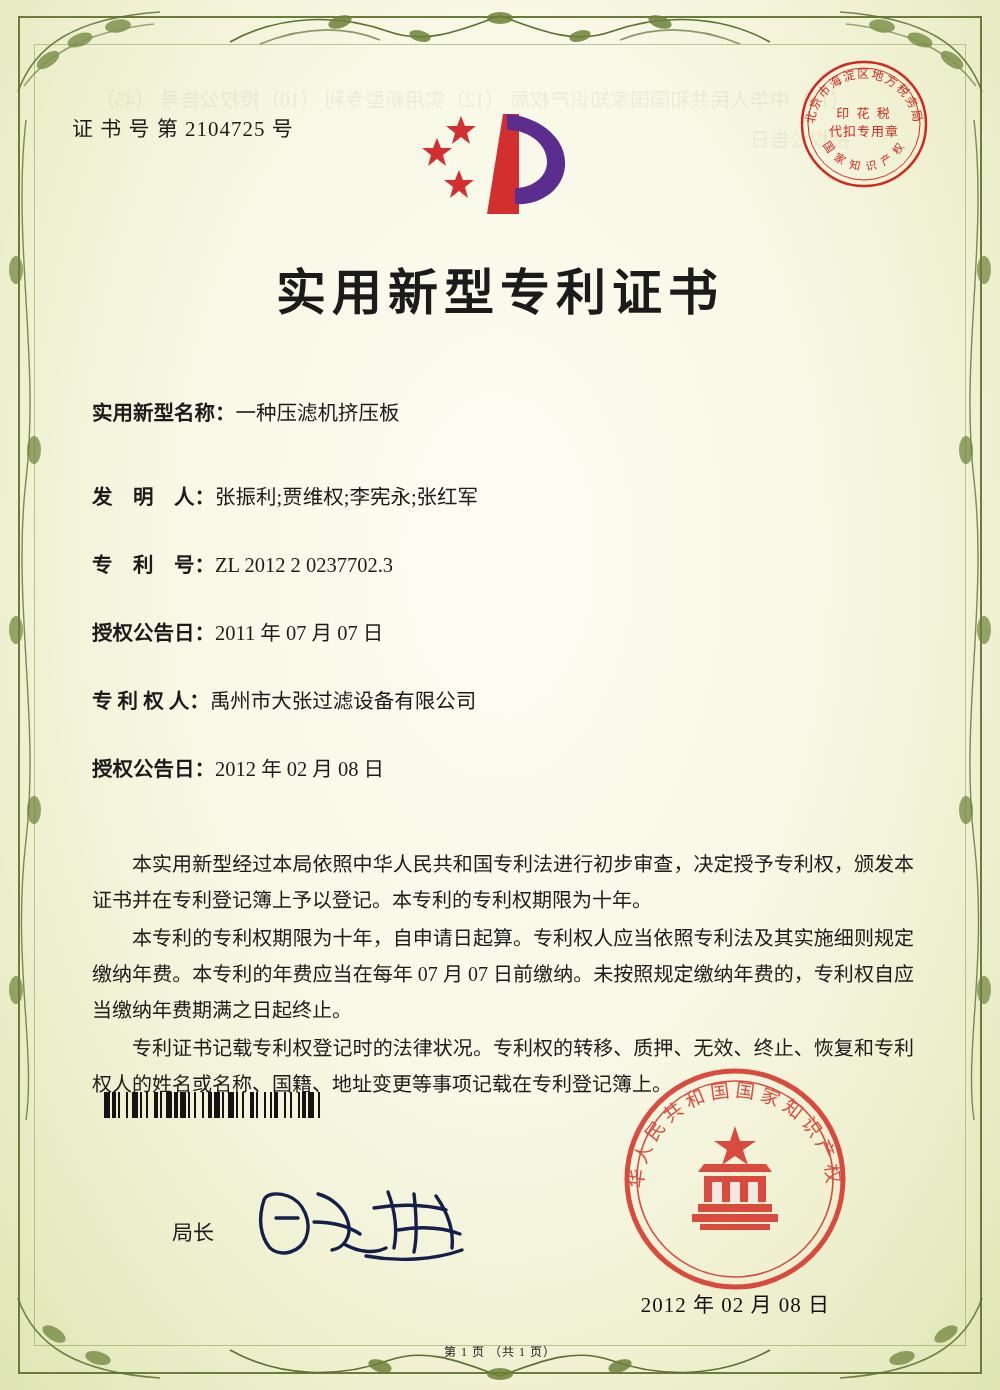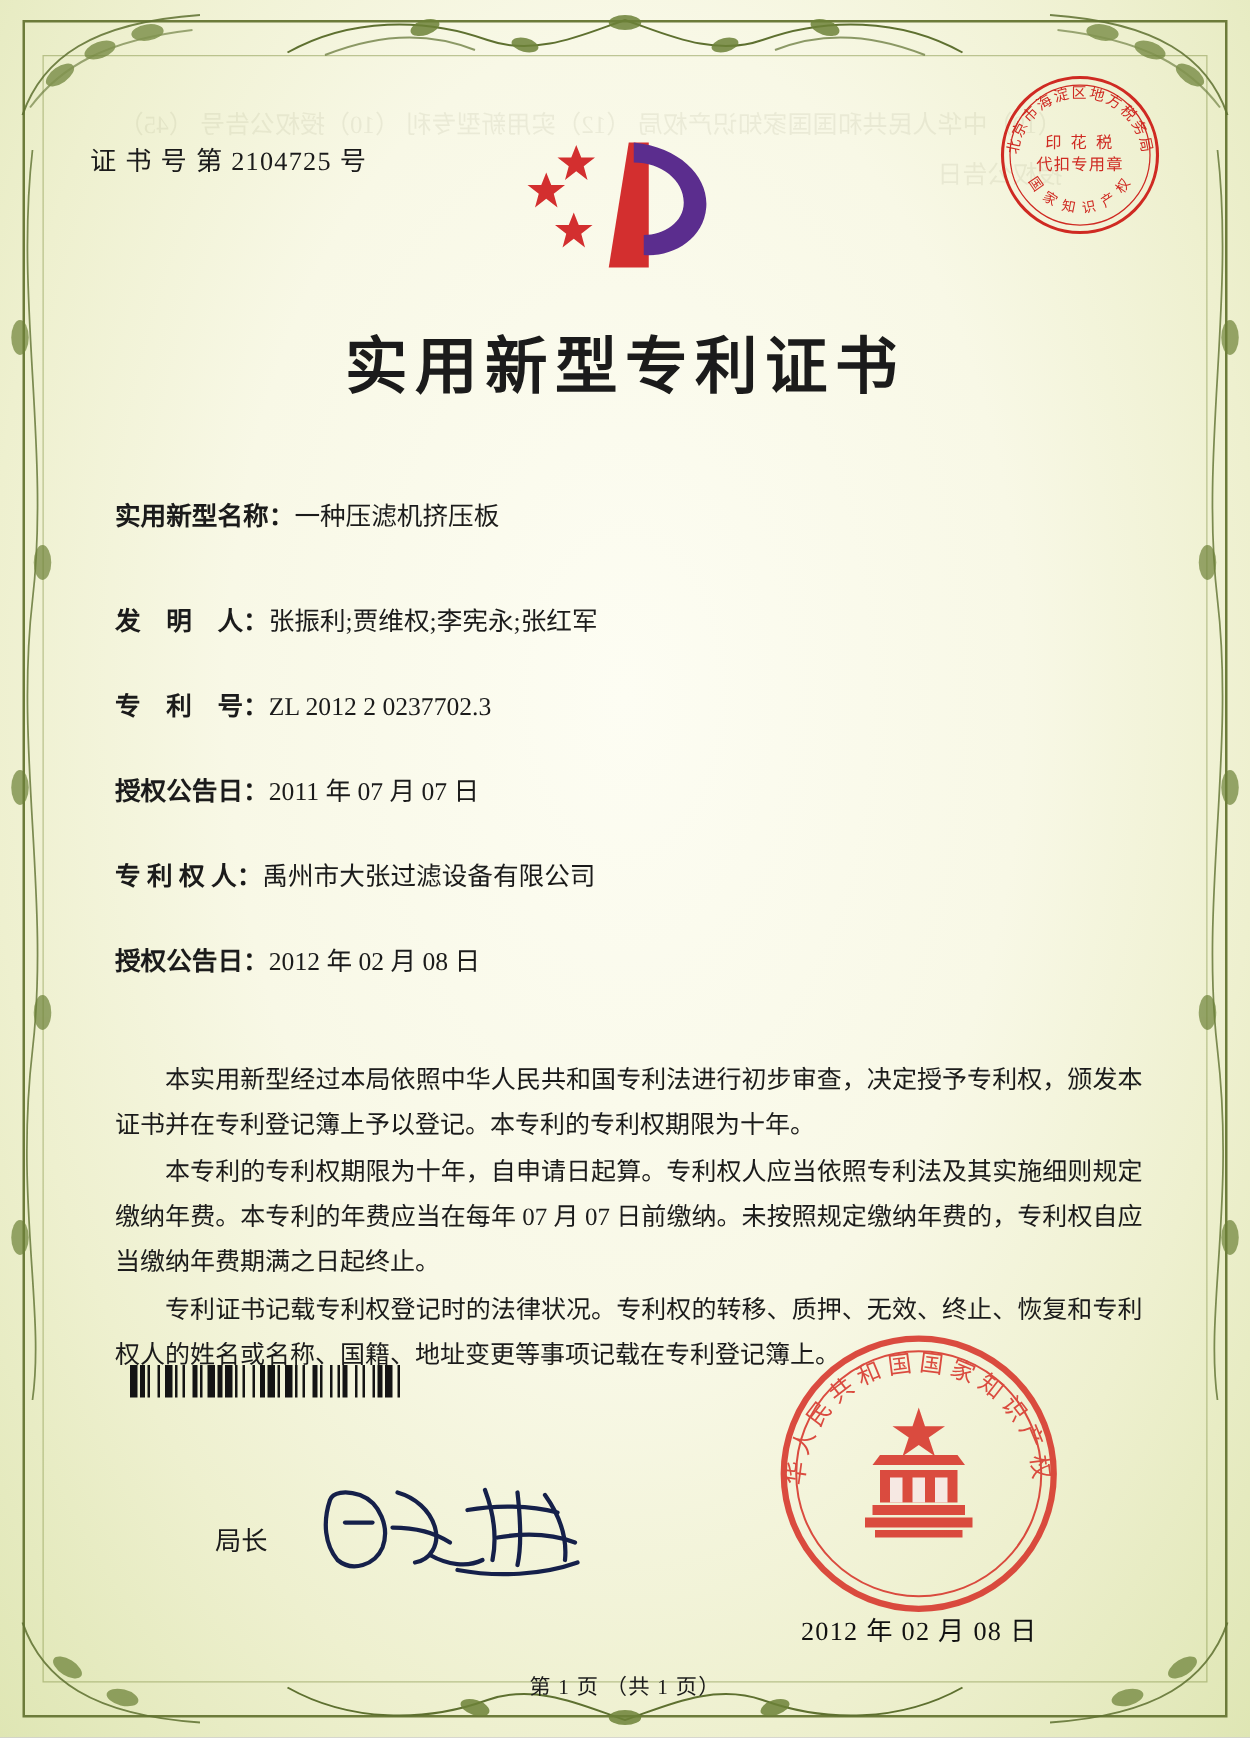--- a/index.html
+++ b/index.html
@@ -177,21 +177,21 @@
     right: 170px; bottom: 72px;
     font-size: 21px;
     color: #111;
     letter-spacing: 1px;
   }
 
   .footer {
     position: absolute;
     left: 0; right: 0; bottom: 30px;
     text-align: center;
-    font-size: 17px;
+    font-size: 12px;
     letter-spacing: 1px;
   }
 </style>
 </head>
 <body>
 
 <div class="page">
 
   <div class="border-outer"></div>
   <div class="border-inner"></div>

